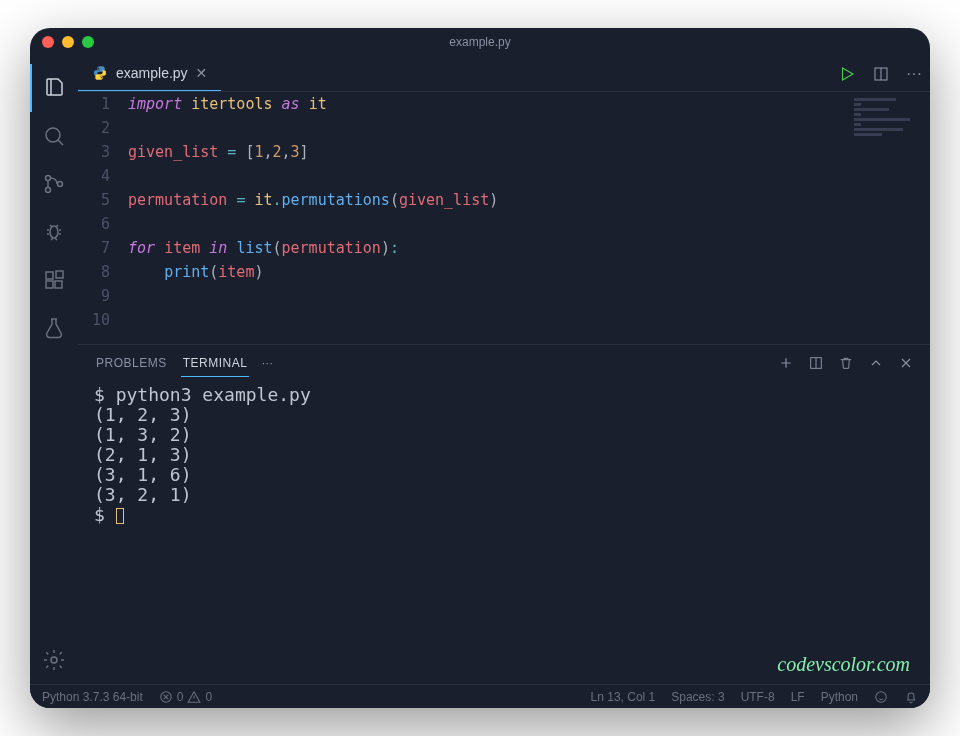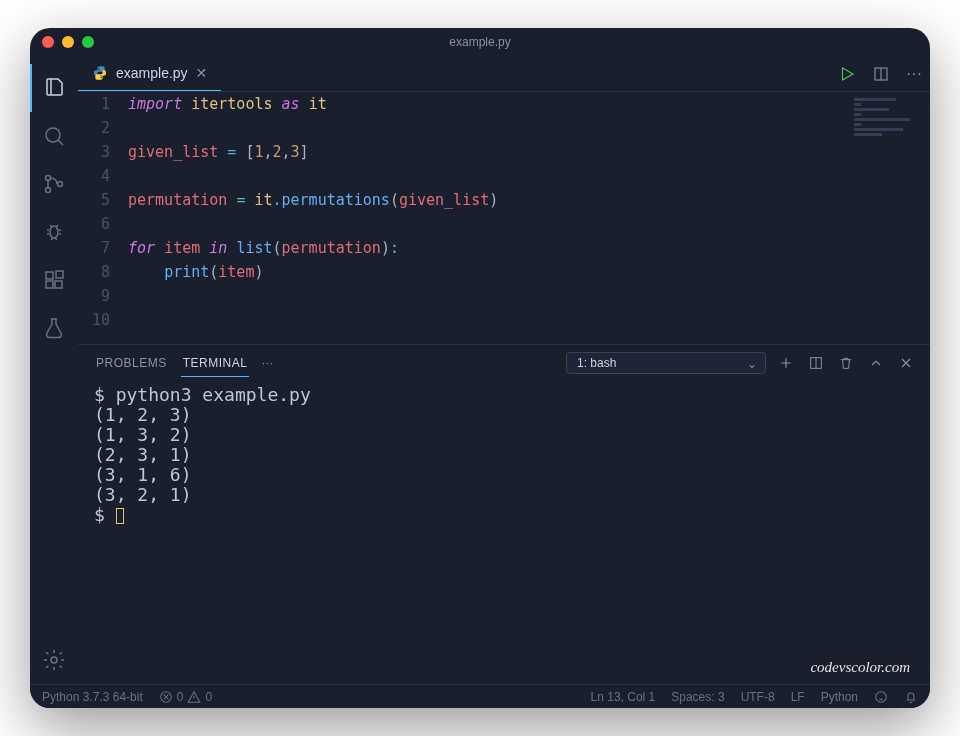--- a/index.html
+++ b/index.html
@@ -178,24 +178,24 @@
   display: inline-block;
   width: 8px;
   height: 16px;
   border: 1px solid #e5c07b;
   vertical-align: middle;
 }
 .watermark {
   position: absolute;
   right: 20px;
   bottom: 32px;
-  color: #e5e5e5;
+  color: #86efac;
   font-style: italic;
   font-family: cursive;
-  font-size: 15px;
+  font-size: 20px;
 }
 .statusbar {
   height: 24px;
   background: #1a1f2e;
   border-top: 1px solid #2a3042;
   display: flex;
   align-items: center;
   padding: 0 12px;
   font-size: 12px;
   color: #6a7080;
@@ -324,24 +324,20 @@
           <div class="mm-line" style="width:40%"></div>
         </div>
       </div>
 
       <div class="panel">
         <div class="panel-tabs">
           <span class="ptab">PROBLEMS</span>
           <span class="ptab active">TERMINAL</span>
           <span class="dots3">···</span>
           <div class="grow"></div>
-          <div class="term-select">
-            <span>1: bash</span>
-            <span class="chev">⌄</span>
-          </div>
           <div class="panel-actions">
             <span>
               <svg width="16" height="16" viewBox="0 0 24 24" fill="none" stroke="currentColor" stroke-width="1.8">
                   <path d="M12 5v14M5 12h14"></path>
                 </svg>
             </span>
             <span>
               <svg width="16" height="16" viewBox="0 0 24 24" fill="none" stroke="currentColor" stroke-width="1.5">
                   <rect x="4" y="4" width="16" height="16"></rect>
                   <path d="M12 4v16"></path>
@@ -357,21 +353,21 @@
                   <path d="M6 15l6-6 6 6"></path>
                 </svg>
             </span>
             <span>
               <svg width="16" height="16" viewBox="0 0 24 24" fill="none" stroke="currentColor" stroke-width="1.8">
                   <path d="M6 6l12 12M18 6L6 18"></path>
                 </svg>
             </span>
           </div>
         </div>
-        <div class="terminal" id="terminal"><div>$ python3 example.py</div><div>(1, 2, 3)</div><div>(1, 3, 2)</div><div>(2, 3, 1)</div><div>(3, 1, 6)</div><div>(3, 2, 1)</div><div>$ <span class="cursor"></span></div></div>
+        <div class="terminal" id="terminal"><div>$ python3 example.py</div><div>(1, 2, 3)</div><div>(1, 3, 2)</div><div>(2, 1, 3)</div><div>(3, 1, 6)</div><div>(3, 2, 1)</div><div>$ <span class="cursor"></span></div></div>
       </div>
 
     </div>
   </div>
 
   <div class="watermark">codevscolor.com</div>
 
   <div class="statusbar">
     <span class="status-item">Python 3.7.3 64-bit</span>
     <span class="status-item">

